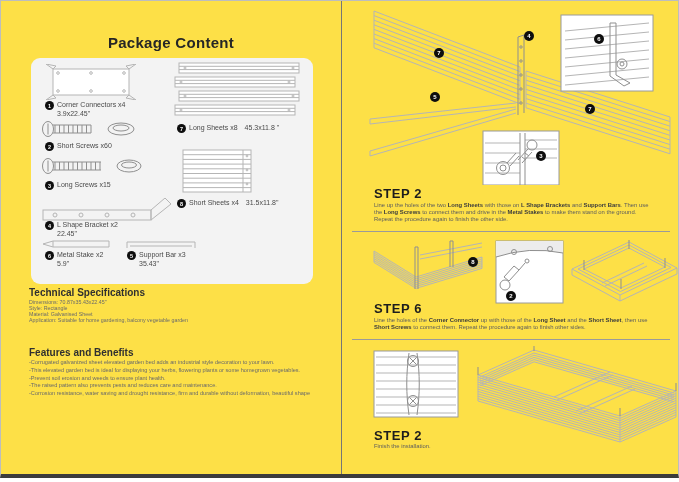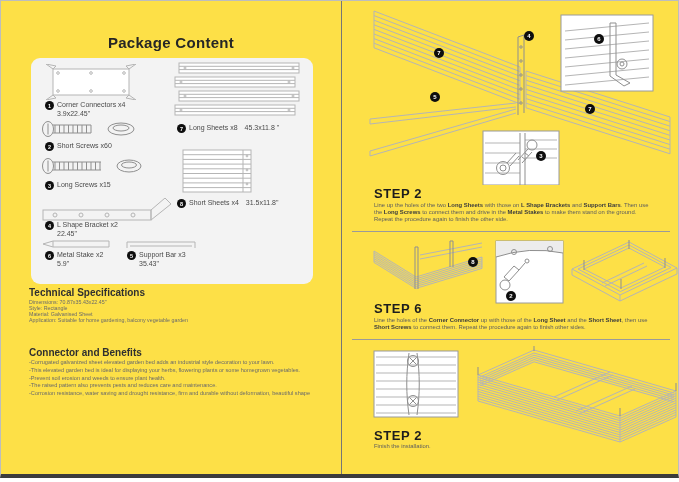--- a/index.html
+++ b/index.html
@@ -160,21 +160,21 @@
     </div>
 
     <div class="abs section-h" style="left:28px;top:286px">Technical Specifications</div>
     <div class="abs" style="left:28px;top:298px">
       <div class="tiny-line">Dimensions: 70.87x35.43x22.45"</div>
       <div class="tiny-line">Style: Rectangle</div>
       <div class="tiny-line">Material: Galvanised Sheet</div>
       <div class="tiny-line">Application: Suitable for home gardening, balcony vegetable garden</div>
     </div>
 
-    <div class="abs section-h" style="left:28px;top:346px">Connector and Benefits</div>
+    <div class="abs section-h" style="left:28px;top:346px">Features and Benefits</div>
     <div class="abs" style="left:28px;top:358px">
       <div class="feat-line">-Corrugated galvanized sheet elevated garden bed adds an industrial style decoration to your lawn.</div>
       <div class="feat-line">-This elevated garden bed is ideal for displaying your herbs, flowering plants or some homegrown vegetables.</div>
       <div class="feat-line">-Prevent soil erosion and weeds to ensure plant health.</div>
       <div class="feat-line">-The raised pattern also prevents pests and reduces care and maintenance.</div>
       <div class="feat-line">-Corrosion resistance, water saving and drought resistance, firm and durable without deformation, beautiful shape</div>
     </div>
   </div>
 
   <div id="right-page" class="half">

